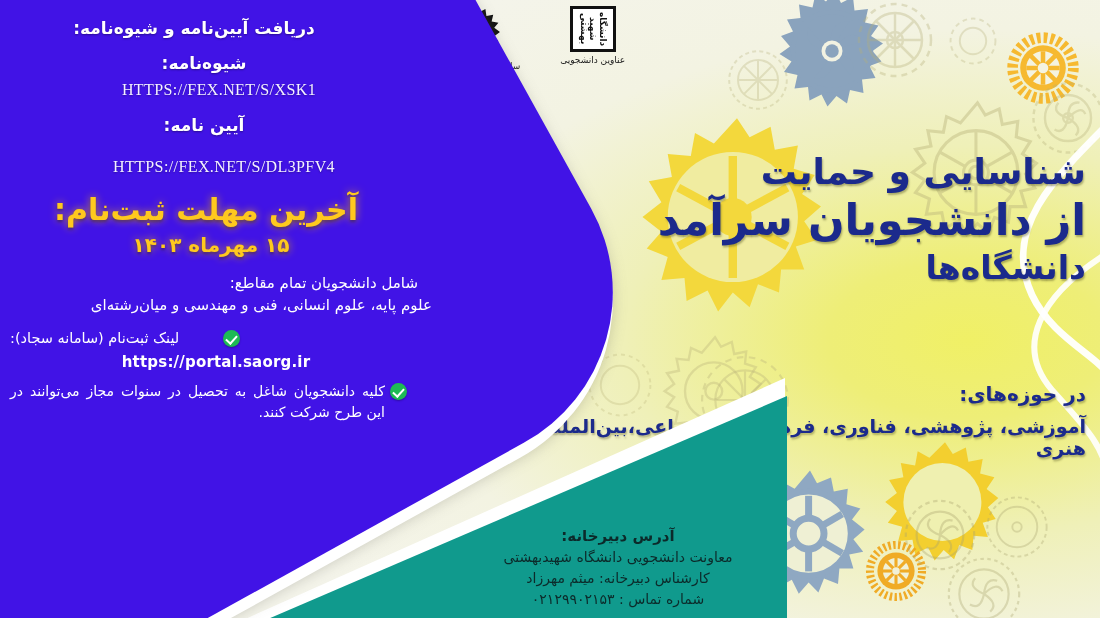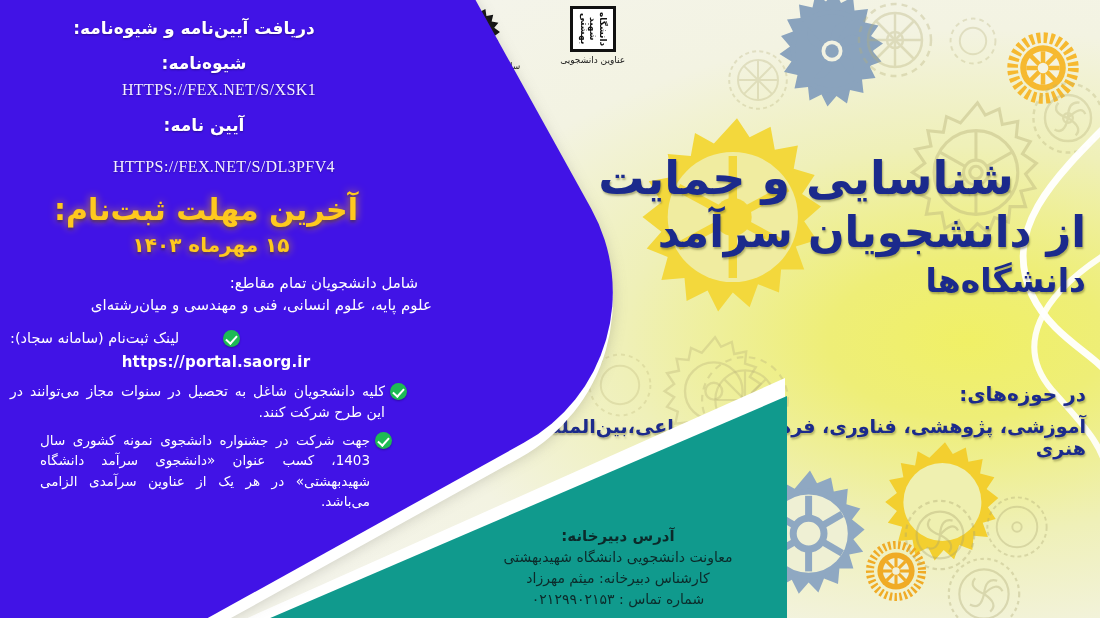--- a/index.html
+++ b/index.html
@@ -98,21 +98,21 @@
   #teal-content .t-head{font-weight:bold;}
 
   
   #title-block{
     position:absolute;right:14px;top:150px;width:560px;
     direction:rtl;text-align:right;
     color:#1b2a8c;font-weight:bold;
     text-shadow:1px 2px 2px rgba(90,90,40,.45);
     line-height:1.22;letter-spacing:-0.5px;
   }
-  #title-block .t1{font-size:46px;text-align:center;}
+  #title-block .t1{font-size:36px;}
   #title-block .t2{font-size:43px;}
   #title-block .t3{font-size:33px;margin-top:2px;}
 
   #fields-block{
     position:absolute;right:14px;top:382px;width:700px;
     direction:rtl;text-align:right;
     color:#1b2a8c;font-weight:bold;
     text-shadow:1px 2px 2px rgba(90,90,40,.4);
   }
   #fields-block .f-head{font-size:20px;}
@@ -435,21 +435,17 @@
         <span class="check"></span>
         <span class="btext" style="font-size:14.5px;">لینک ثبت‌نام (سامانه سجاد):</span>
       </div>
       <div class="link-line" style="font-size:15px;margin:-4px 0 10px 0;padding-right:16px;">https://portal.saorg.ir</div>
 
       <div class="bullet" style="padding-right:4px;">
         <span class="check"></span>
         <span class="btext" style="font-size:14px;max-width:375px;">کلیه دانشجویان شاغل به تحصیل در سنوات مجاز می‌توانند در این طرح شرکت کنند.</span>
       </div>
 
-      <div class="bullet" style="padding-right:0;padding-left:30px;">
-        <span class="check"></span>
-        <span class="btext" style="font-size:13.5px;max-width:330px;">جهت شرکت در جشنواره دانشجوی نمونه کشوری سال 1403، کسب عنوان «دانشجوی سرآمد دانشگاه شهیدبهشتی» در هر یک از عناوین سرآمدی الزامی می‌باشد.</span>
-      </div>
 
     </div>
   </div>
 
 </div>
 
 </body></html>

